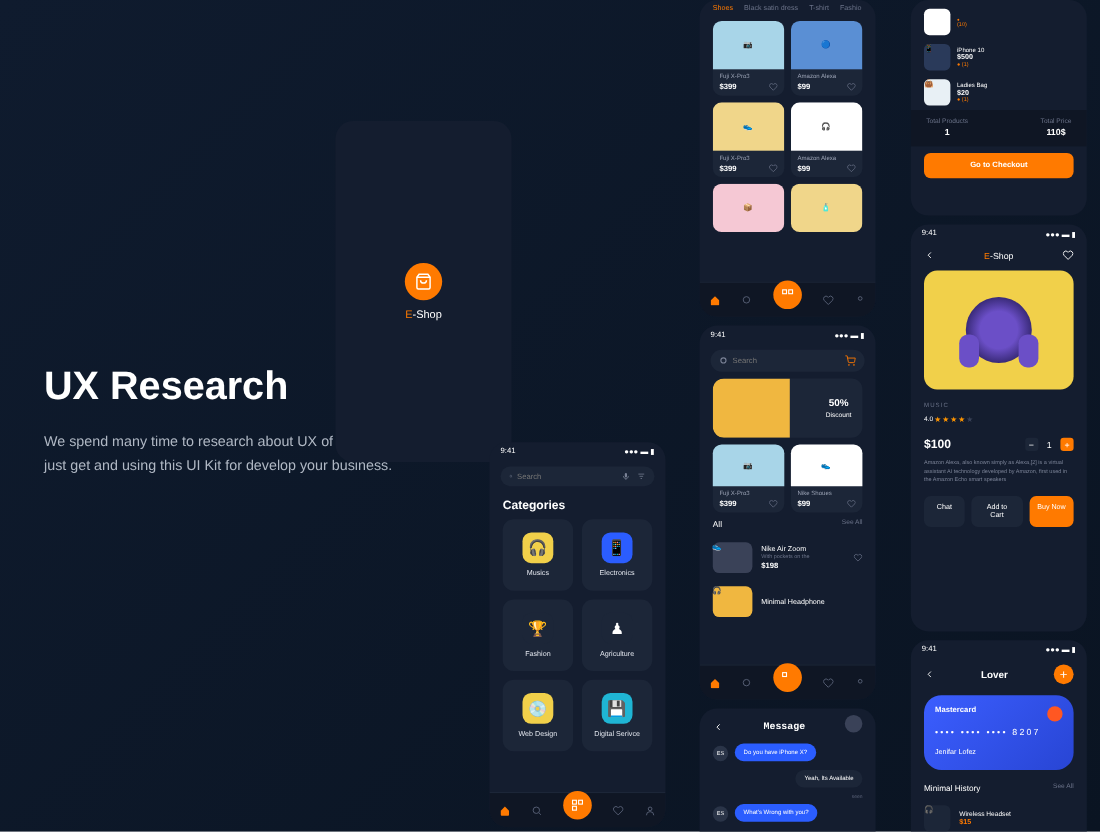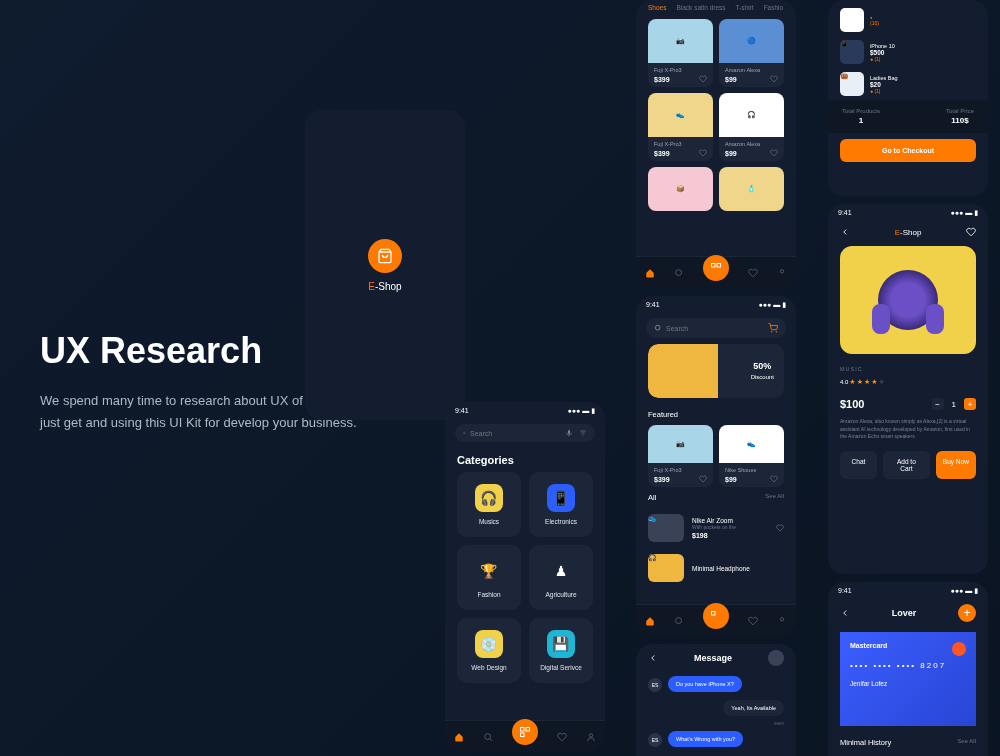--- a/index.html
+++ b/index.html
@@ -81,21 +81,21 @@
 .featured-img { height:38px; background:#fff; border-radius:8px 8px 0 0; display:flex; align-items:center; justify-content:center; }
 .list-item { display:flex; gap:8px; padding:6px 12px; align-items:center; }
 .list-img { width:36px; height:28px; background:#fff; border-radius:6px; }
 .list-info { flex:1; }
 .list-name { font-size:6.5px; }
 .list-sub { font-size:5px; color:#6a7288; }
 .list-price { font-size:7px; font-weight:600; margin-top:2px; }
 
 
 .phone-msg { left: 636px; top: 644px; height: 160px; }
-.msg-header { display:flex; justify-content:space-between; align-items:center; padding:6px 12px; }
+.msg-header { display:flex; justify-content:space-between; align-items:flex-end; padding:6px 12px;font-family:Liberation Mono, monospace; }
 .msg-title { font-size:9px; font-weight:600; }
 .avatar { width:16px; height:16px; background:#3a4258; border-radius:50%; }
 .msg-row { display:flex; gap:6px; padding:4px 12px; align-items:flex-end; }
 .msg-avatar { width:14px; height:14px; background:#2a3448; border-radius:50%; display:flex; align-items:center; justify-content:center; font-size:5px; }
 .bubble { padding:5px 8px; border-radius:8px; font-size:5.5px; max-width:90px; }
 .bubble.blue { background:#2b5dff; }
 .bubble.dark { background:#1c2638; }
 .msg-row.right { justify-content:flex-end; }
 .msg-time { font-size:4.5px; color:#5a6278; padding:1px 12px; text-align:right; }
 
@@ -137,21 +137,21 @@
 .action-btn { flex:1; padding:7px; border-radius:6px; text-align:center; font-size:6.5px; }
 .action-btn.chat { background:#1c2638; flex:0.7; }
 .action-btn.cart { background:#1c2638; }
 .action-btn.buy { background:#ff7a00; flex:0.8; }
 
 
 .phone-card { left: 828px; top: 582px; height: 220px; }
 .card-header { display:flex; justify-content:space-between; align-items:center; padding:4px 12px; }
 .card-title { font-size:9px; font-weight:600; }
 .add-btn { width:18px; height:18px; background:#ff7a00; border-radius:50%; display:flex; align-items:center; justify-content:center; font-size:12px; }
-.credit-card { margin:6px 12px; background:linear-gradient(135deg,#3b5eff,#2845d4); border-radius:0; padding:10px; height:94px; position:relative; }
+.credit-card { margin:6px 12px; background:linear-gradient(135deg,#3b5eff,#2845d4); border-radius:16px; padding:10px; height:68px; position:relative; }
 .cc-brand { font-size:7px; font-weight:600; }
 .cc-circle { position:absolute; right:10px; top:10px; width:14px; height:14px; background:#ff5722; border-radius:50%; }
 .cc-num { font-size:8px; letter-spacing:2px; margin-top:12px; }
 .cc-name { font-size:6.5px; margin-top:10px; }
 .purchase-item { display:flex; gap:8px; padding:5px 12px; align-items:center; }
 .purchase-img { width:24px; height:24px; background:#1c2638; border-radius:5px; }
 .purchase-info { flex:1; }
 .purchase-name { font-size:6px; }
 .purchase-price { font-size:6.5px; font-weight:600; color:#ff7a00; }
 
@@ -348,23 +348,20 @@
     <svg width="10" height="10" viewBox="0 0 24 24" fill="none" stroke="#ff7a00" stroke-width="2">
         <circle cx="9" cy="21" r="1"></circle>
         <circle cx="20" cy="21" r="1"></circle>
         <path d="M1 1h4l2.7 13.4a2 2 0 002 1.6h9.7a2 2 0 002-1.6L23 6H6"></path>
       </svg>
   </div>
   <div class="hero-card">
     <div class="hero-img"></div>
     <div class="hero-text"><span>50%</span><br><span style="font-size:6px;font-weight:400">Discount</span></div>
   </div>
-  <div class="section-row">
-      <span>Featured</span>
-    </div>
   <div class="featured-row">
     <div class="featured-card">
       <div class="featured-img" style="background:#a8d5e8">📷</div>
       <div class="prod-info">
           <div class="prod-name">Fuji X-Pro3</div>
           <div class="prod-row">
             <span class="prod-price">$399</span>
             <svg class="heart" viewBox="0 0 24 24" fill="none" stroke="#6a7288" stroke-width="2">
               <path d="M20.8 4.6a5.5 5.5 0 00-7.8 0L12 5.6l-1-1a5.5 5.5 0 00-7.8 7.8l8.8 8.8 8.8-8.8a5.5 5.5 0 000-7.8z"></path>
             </svg>

